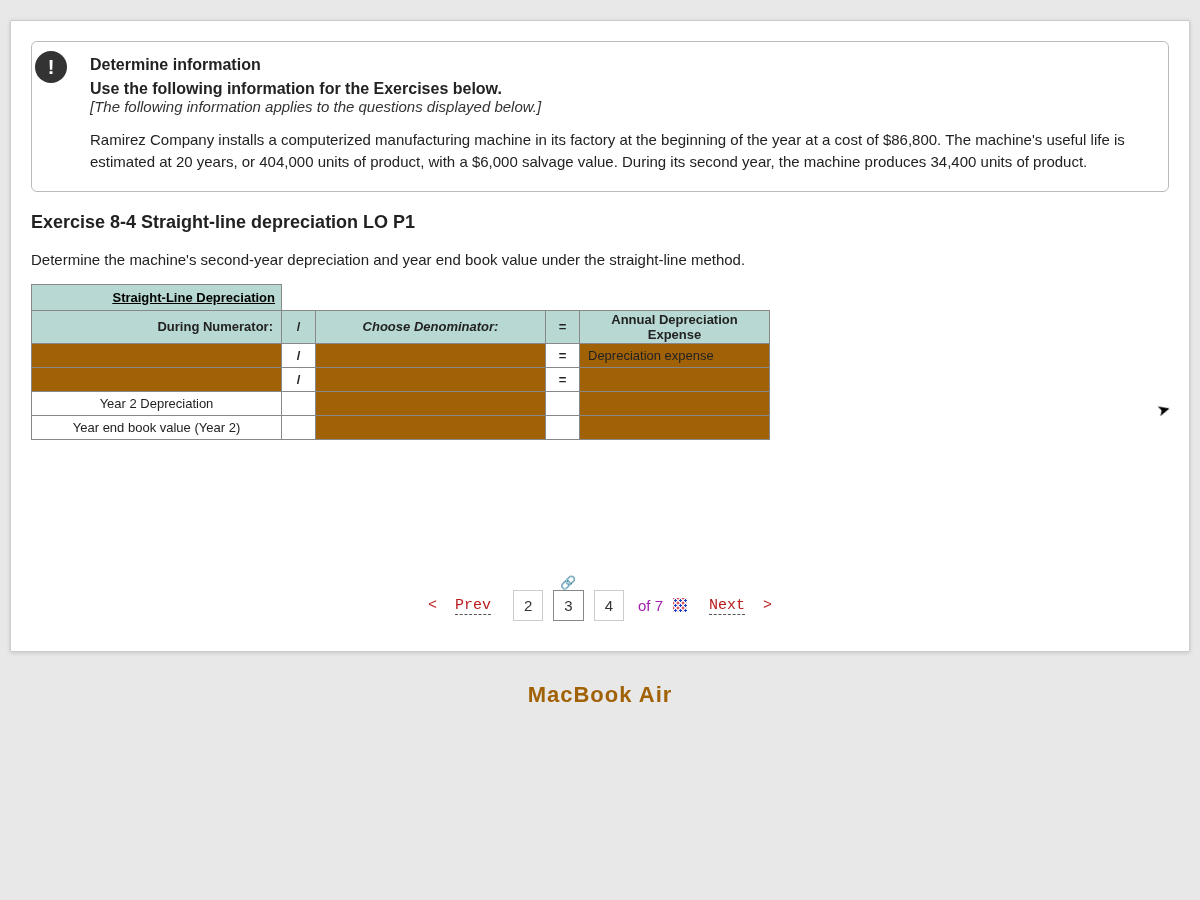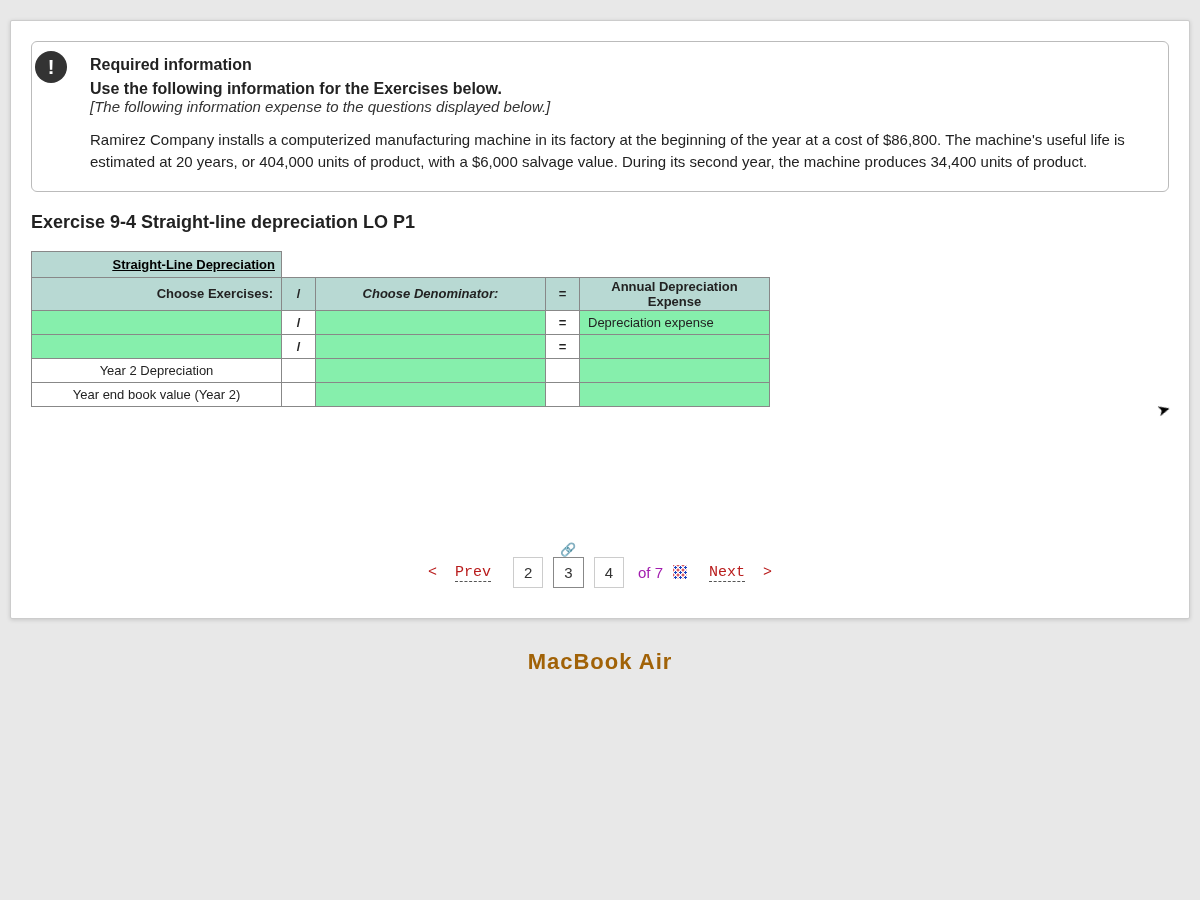--- a/index.html
+++ b/index.html
@@ -97,21 +97,21 @@
     text-decoration: underline;
     color: #000;
   }
   .depr-table .op {
     background: #b8d9d3;
     font-weight: bold;
     text-align: center;
     width: 28px;
   }
   .depr-table .cell-input {
-    background: #86efac;
+    background: #a16207;
     height: 24px;
   }
   .depr-table td.label-cell {
     background: #fff;
     text-align: center;
   }
   .col-num { width: 250px; }
   .col-op1 { width: 34px; }
   .col-den { width: 230px; font-style: italic; }
   .col-op2 { width: 34px; }
@@ -205,41 +205,42 @@
   .noborder { border: none !important; }
 </style>
 </head>
 <body>
 
 <div class="page">
 
   <div class="info-badge">!</div>
 
   <div class="required-box">
-    <div class="req-title">Required information</div>
+    <div class="req-title">Determine information</div>
     <div class="use-line">Use the following information for the Exercises below.</div>
-    <div class="applies-line">[The following information expense to the questions displayed below.]</div>
+    <div class="applies-line">[The following information applies to the questions displayed below.]</div>
     <div class="para">Ramirez Company installs a computerized manufacturing machine in its factory at the beginning of the year at a cost of $86,800. The machine's useful life is estimated at 20 years, or 404,000 units of product, with a $6,000 salvage value. During its second year, the machine produces 34,400 units of product.</div>
   </div>
 
-  <div class="exercise-title">Exercise 9-4 Straight-line depreciation LO P1</div>
+  <div class="exercise-title">Exercise 8-4 Straight-line depreciation LO P1</div>
+  <div class="instr">Determine the machine's second-year depreciation and year end book value under the straight-line method.</div>
 
   <table class="depr-table">
     <tbody>
         <tr class="row-title">
       <td class="hdr hdr-left col-num">
         <span class="hdr-link">Straight-Line Depreciation</span>
       </td>
       <td class="hdr col-op1 noborder" style="background:#fff;border-left:1px solid #888"></td>
       <td class="hdr col-den noborder" style="background:#fff"></td>
       <td class="hdr col-op2 noborder" style="background:#fff"></td>
       <td class="hdr col-exp noborder" style="background:#fff;border-right:1px solid #888"></td>
     </tr>
     <tr>
-      <td class="hdr col-num" style="text-align:right;">Choose Exercises:</td>
+      <td class="hdr col-num" style="text-align:right;">During Numerator:</td>
       <td class="op">/</td>
       <td class="hdr col-den">Choose Denominator:</td>
       <td class="op">=</td>
       <td class="hdr col-exp">Annual Depreciation Expense</td>
     </tr>
     <tr>
       <td class="cell-input"></td>
       <td class="op" style="background:#fff">/</td>
       <td class="cell-input"></td>
       <td class="op" style="background:#fff">=</td>

